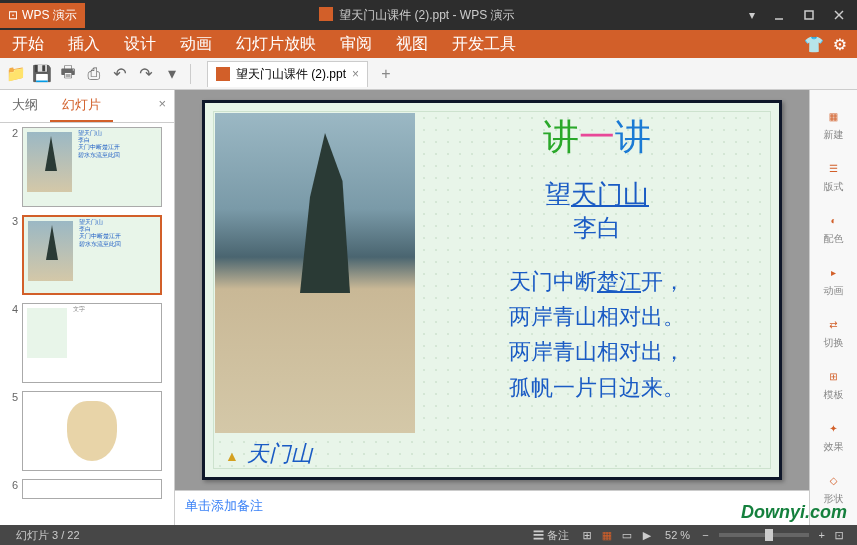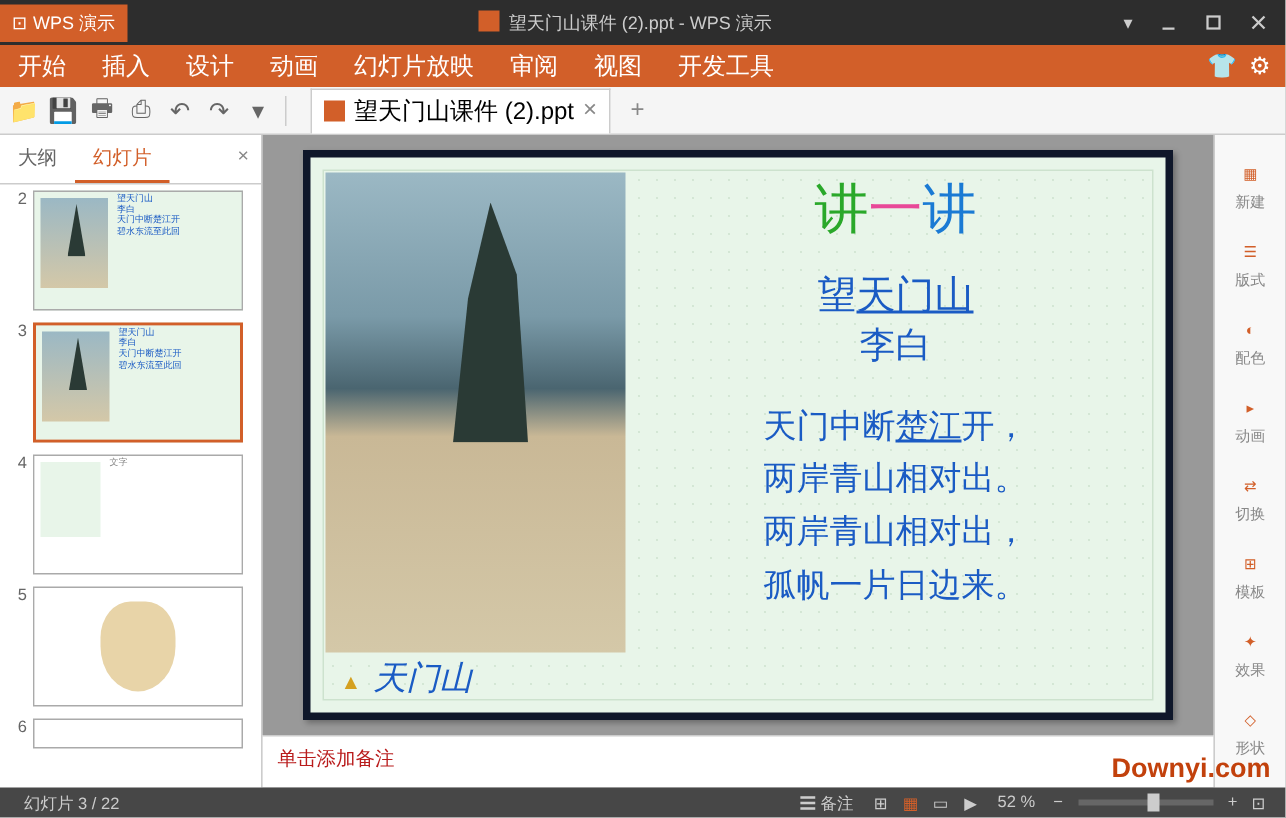--- a/index.html
+++ b/index.html
@@ -15,71 +15,71 @@
 .titlebar .dropdown-arrow { margin-right: 10px; cursor: pointer; }
 
 .menubar { height: 28px; background: #d25f29; display: flex; align-items: center; color: #fff; font-size: 16px; }
 .menubar .menu-item { padding: 0 12px; height: 100%; display: flex; align-items: center; cursor: pointer; }
 .menubar .spacer { flex: 1; }
 .menubar .right-icons { display: flex; gap: 8px; padding-right: 10px; }
 
 .toolbar { height: 32px; background: #f5f5f5; border-bottom: 1px solid #ccc; display: flex; align-items: center; padding: 0 4px; gap: 2px; }
 .toolbar .tool-btn { width: 24px; height: 24px; display: flex; align-items: center; justify-content: center; cursor: pointer; color: #666; }
 .toolbar .sep { width: 1px; height: 20px; background: #ccc; margin: 0 4px; }
-.toolbar .doc-tab { display: flex; align-items: center; background: #fff; border: 1px solid #ccc; border-bottom: none; padding: 4px 8px; font-size: 16px; gap: 6px; margin-left: 10px; }
+.toolbar .doc-tab { display: flex; align-items: center; background: #fff; border: 1px solid #ccc; border-bottom: none; padding: 4px 8px; font-size: 12px; gap: 6px; margin-left: 10px; }
 .toolbar .doc-tab-icon { width: 14px; height: 14px; background: #d25f29; }
 .toolbar .tab-close { cursor: pointer; color: #888; }
 .toolbar .tab-add { width: 24px; height: 24px; display: flex; align-items: center; justify-content: center; cursor: pointer; color: #888; font-size: 16px; margin-left: 4px; }
 
 .main { display: flex; height: 435px; }
 
 .left-panel { width: 175px; background: #fff; border-right: 1px solid #ccc; display: flex; flex-direction: column; }
 .left-tabs { display: flex; border-bottom: 1px solid #ccc; font-size: 13px; }
 .left-tab { padding: 6px 12px; cursor: pointer; color: #666; }
 .left-tab.active { color: #d25f29; border-bottom: 2px solid #d25f29; }
 .left-tabs .close-panel { margin-left: auto; padding: 6px 8px; color: #888; cursor: pointer; }
 
 .thumbs { flex: 1; overflow-y: auto; padding: 4px; }
 .thumb-wrap { display: flex; align-items: flex-start; gap: 4px; margin-bottom: 8px; }
 .thumb-num { width: 14px; font-size: 11px; color: #666; text-align: right; }
 .thumb { width: 140px; height: 80px; border: 1px solid #aaa; background: #e8f5e9; cursor: pointer; position: relative; overflow: hidden; }
 .thumb.active { border: 2px solid #d25f29; }
 
 .slide-area { flex: 1; background: #999; display: flex; flex-direction: column; position: relative; }
 .slide-canvas { flex: 1; display: flex; align-items: center; justify-content: center; padding: 10px; position: relative; }
-.slide { width: 580px; height: 380px; background: #e8f5e9; border: 5px solid #0f172a; box-shadow: 2px 2px 4px rgba(0,0,0,0.3); position: relative; display: flex; }
+.slide { width: 580px; height: 380px; background: #e8f5e9; border: 3px solid #0f172a; box-shadow: 2px 2px 4px rgba(0,0,0,0.3); position: relative; display: flex; }
 .slide::after { content: ''; position: absolute; inset: 8px; border: 1px solid rgba(100,150,100,0.2); background-image: radial-gradient(circle, rgba(100,150,100,0.15) 1px, transparent 1px); background-size: 12px 12px; pointer-events: none; }
 .slide-img { width: 200px; height: 320px; margin: 10px 0 0 10px; background: linear-gradient(to bottom, #9bb8c4 0%, #7a9aa8 30%, #4a6570 45%, #c9b896 55%, #d4c8a8 100%); position: relative; z-index: 1; }
 .slide-img::before { content: ''; position: absolute; left: 85px; top: 20px; width: 50px; height: 160px; background: #2a3a35; clip-path: polygon(50% 0%, 85% 30%, 100% 100%, 0% 100%, 20% 40%); }
 .slide-text { flex: 1; padding: 10px 20px; z-index: 1; text-align: center; }
 .slide-title { font-size: 36px; font-family: "KaiTi", serif; margin-bottom: 15px; }
 .slide-title .c1 { color: #2aa82a; } .slide-title .c2 { color: #e84898; } .slide-title .c3 { color: #1a7ad4; }
 .poem-title { font-size: 26px; color: #1a5bc4; font-family: "KaiTi", serif; }
 .poem-title .underline { text-decoration: underline; }
 .poem-author { font-size: 24px; color: #1a5bc4; font-family: "KaiTi", serif; margin-bottom: 20px; }
 .poem-line { font-size: 22px; color: #1a5bc4; font-family: "KaiTi", serif; line-height: 1.6; }
 .poem-line .underline { text-decoration: underline; }
 .slide-caption { position: absolute; bottom: 8px; left: 20px; font-size: 22px; color: #1a5bc4; font-family: "KaiTi", cursive; z-index: 1; font-style: italic; }
 .slide-caption::before { content: '▲'; color: #d4a020; margin-right: 8px; font-size: 14px; }
 
-.notes { height: 40px; background: #fff; border-top: 1px solid #ccc; padding: 6px 10px; font-size: 13px; color: #b91c1c; }
+.notes { height: 40px; background: #fff; border-top: 1px solid #ccc; padding: 6px 10px; font-size: 13px; color: #3b82f6; }
 
 .right-panel { width: 48px; background: #f8f8f8; border-left: 1px solid #ccc; display: flex; flex-direction: column; align-items: center; padding-top: 8px; gap: 0; }
 .rp-item { width: 100%; padding: 8px 0; display: flex; flex-direction: column; align-items: center; gap: 2px; cursor: pointer; font-size: 10px; color: #888; }
 .rp-icon { width: 20px; height: 20px; color: #d25f29; display: flex; align-items: center; justify-content: center; }
 
 .statusbar { height: 20px; background: #474747; color: #ccc; display: flex; align-items: center; font-size: 11px; padding: 0 8px; position: absolute; bottom: 0; width: 100%; }
 .statusbar .sb-item { padding: 0 8px; }
 .statusbar .spacer { flex: 1; }
 .statusbar .view-btn { width: 20px; height: 18px; display: flex; align-items: center; justify-content: center; cursor: pointer; color: #ccc; }
 .statusbar .zoom-slider { width: 90px; height: 4px; background: #666; margin: 0 6px; position: relative; cursor: pointer; }
 .statusbar .zoom-thumb { position: absolute; width: 8px; height: 12px; background: #ccc; top: -4px; left: 46px; }
 .statusbar .zoom-btn { cursor: pointer; padding: 0 4px; }
 
-.watermark { position: absolute; right: 10px; bottom: 22px; font-size: 18px; font-weight: bold; color: #c2410c; pointer-events: none; }
+.watermark { position: absolute; right: 10px; bottom: 22px; font-size: 18px; font-weight: bold; color: #15803d; font-style: italic; pointer-events: none; }
 
 .thumb-mini { width: 100%; height: 100%; background: #e8f5e9; display: flex; font-size: 6px; position: relative; }
 .thumb-mini .mini-img { width: 45px; height: 60px; background: linear-gradient(#9bb8c4, #d4c8a8); margin: 4px; position: relative; }
 .thumb-mini .mini-img::before { content: ''; position: absolute; left: 18px; top: 4px; width: 12px; height: 35px; background: #2a3a35; clip-path: polygon(50% 0%, 100% 100%, 0% 100%); }
 .thumb-mini .mini-txt { flex: 1; color: #1a5bc4; padding: 2px; line-height: 1.2; }
 .thumb-portrait { width: 100%; height: 100%; background: #fff; display: flex; align-items: center; justify-content: center; }
 .thumb-portrait .face { width: 50px; height: 60px; background: #e8d4a8; border-radius: 40% 40% 50% 50%; position: relative; }
 </style>
 </head>
 <body>

